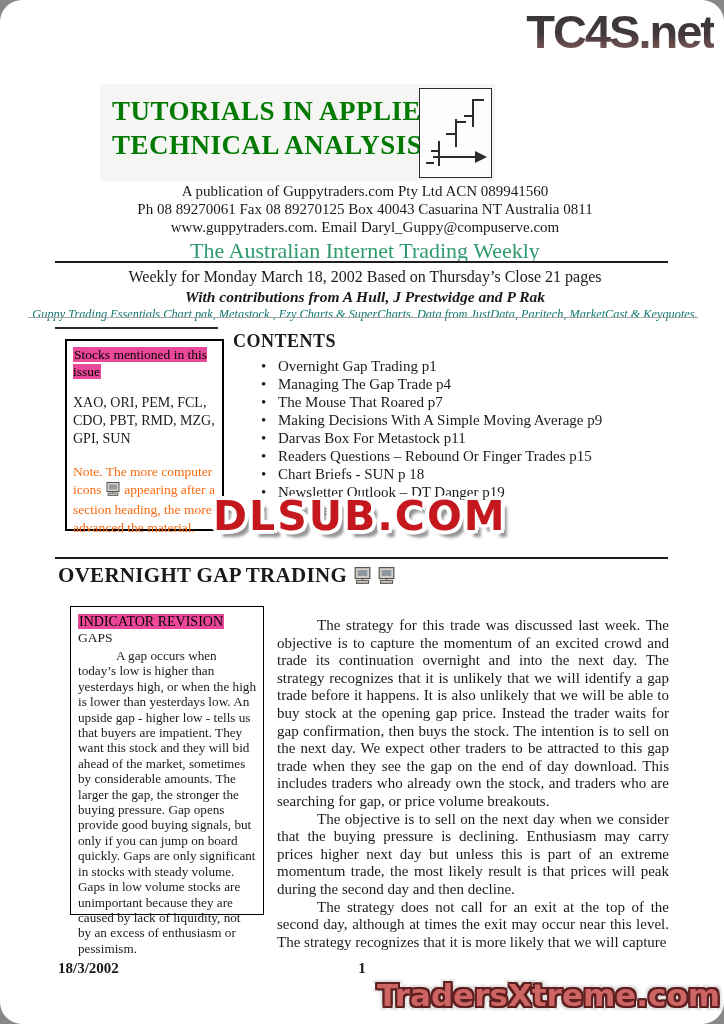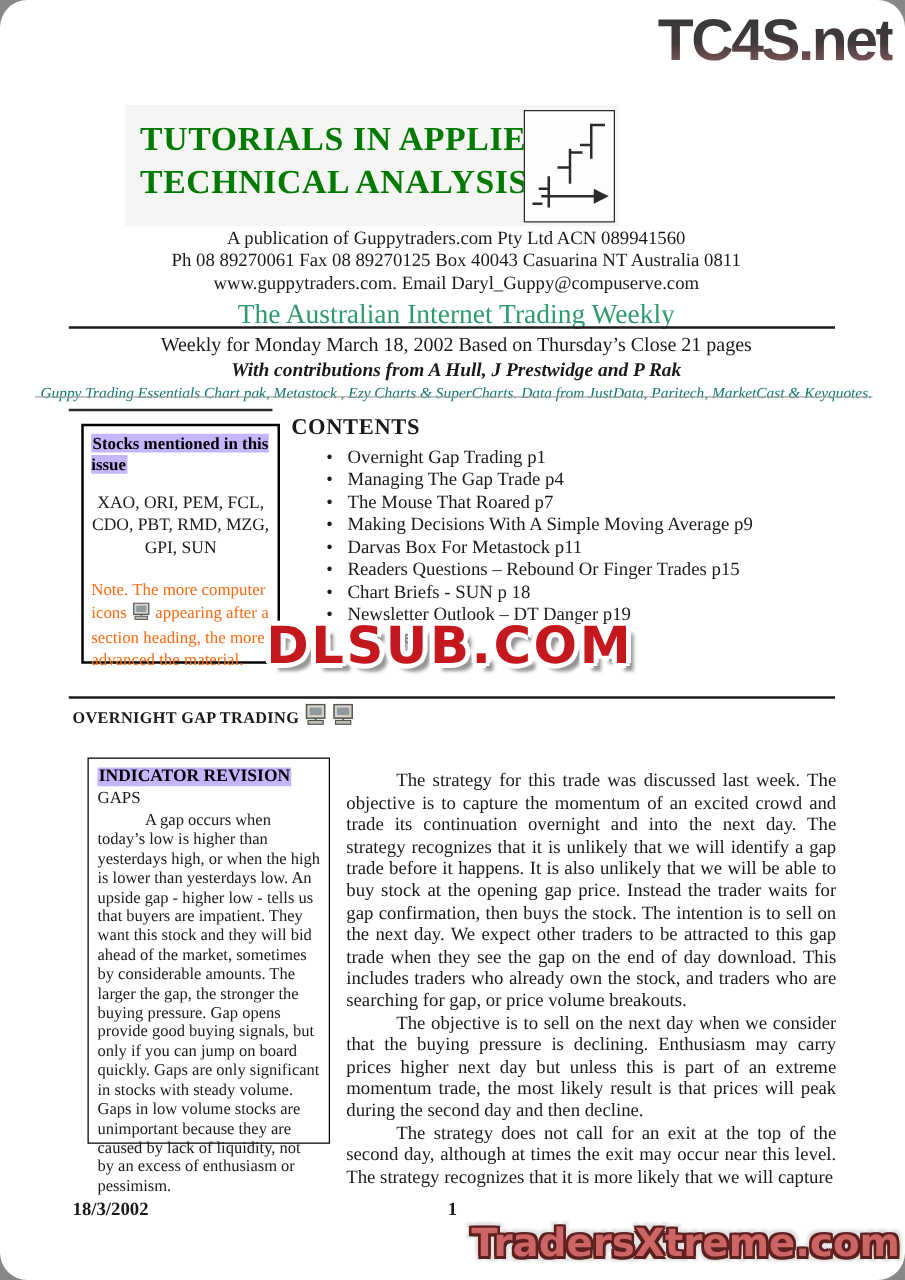--- a/index.html
+++ b/index.html
@@ -50,34 +50,34 @@
   .rule-short{position:absolute;left:55px;top:327px;width:163px;height:2px;background:#2a2a2a;}
   .rule-2{left:55px;top:557px;width:613px;}
   
   .issue{position:absolute;left:20px;top:267px;width:690px;text-align:center;}
   .issue-l1{font-size:16px;line-height:20px;}
   .issue-l2{font-size:15.5px;line-height:19px;font-style:italic;font-weight:bold;}
   .issue-l3{font-size:12.3px;line-height:15px;font-style:italic;color:#0f766e;margin-top:1px;}
   
   .stocks-box{position:absolute;left:65px;top:339px;width:143px;height:178px;
     border:2px solid #000;padding:5px 6px;font-size:13.5px;line-height:17px;}
-  .hl{background:#c4b5fd;font-weight:bold;color:#000;padding:0 1px;}
-  .stocks-list{margin-top:14px;font-size:14px;line-height:18px;text-align:center;}
+  .hl{background:#ec4899;font-weight:normal;color:#000;padding:0 1px;}
+  .stocks-list{margin-top:14px;font-size:14px;line-height:18px;}
   .note{margin-top:15px;color:#f96a10;font-size:13.5px;line-height:18px;}
   .pc-icon{display:inline-block;vertical-align:-2px;margin:0 1px;}
   
   .contents{position:absolute;left:233px;top:331px;width:440px;}
   .contents-heading{font-weight:bold;font-size:18px;letter-spacing:.5px;}
   .contents ul{list-style:none;margin:5px 0 0 0;padding:0;}
   .contents li{position:relative;padding-left:45px;font-size:15px;line-height:18px;}
   .contents li::before{content:"•";position:absolute;left:28px;top:0;font-size:15px;}
   .li-obscured span{white-space:pre;}
   
   .article-heading{position:absolute;left:58px;top:563px;
-    font-weight:bold;font-size:13px;letter-spacing:.3px;}
+    font-weight:bold;font-size:21px;letter-spacing:.3px;}
   .indicator-box{position:absolute;left:70px;top:606px;width:178px;height:295px;
     border:1.5px solid #000;padding:6px 7px;font-size:13.2px;line-height:15.4px;}
   .ind-head{font-size:14px;line-height:17px;}
   .ind-sub{font-size:13.5px;line-height:16px;}
   .ind-body{margin-top:2px;text-indent:38px;}
   .main-text{position:absolute;left:277px;top:617px;width:392px;
     font-size:15px;line-height:17.6px;text-align:justify;}
   .main-text p{margin:0;text-indent:40px;}
   
   .footer-date{position:absolute;left:58px;top:960px;font-weight:bold;font-size:15px;}

